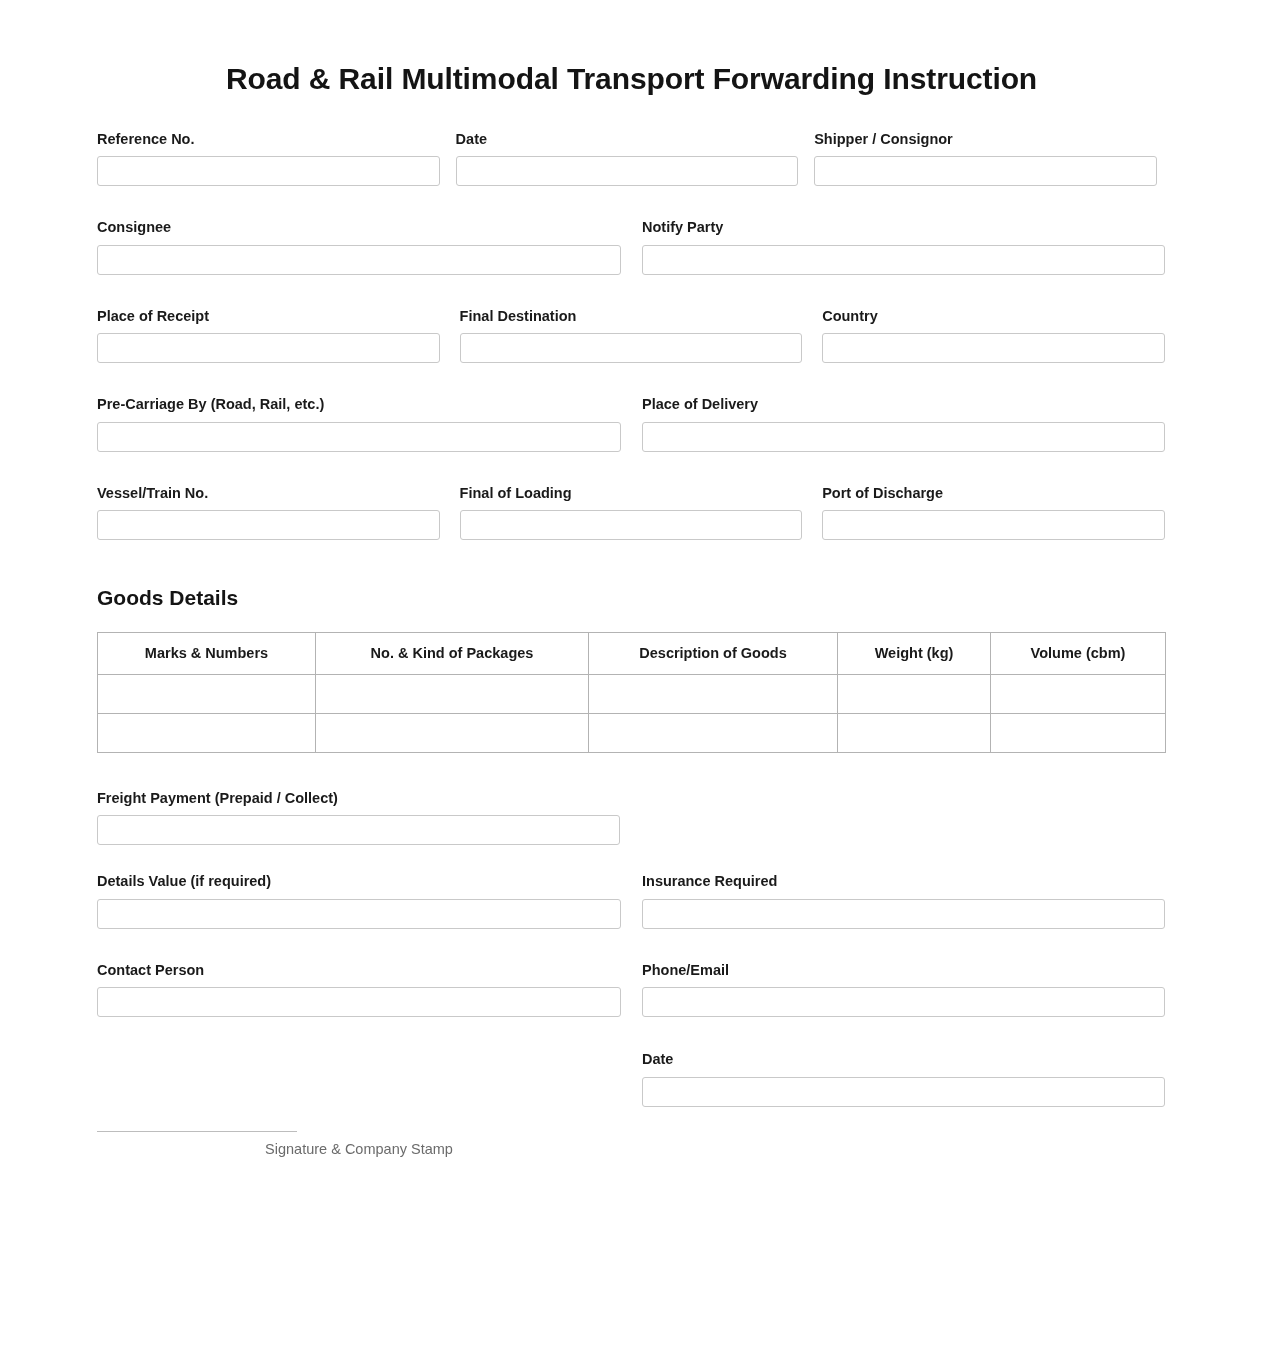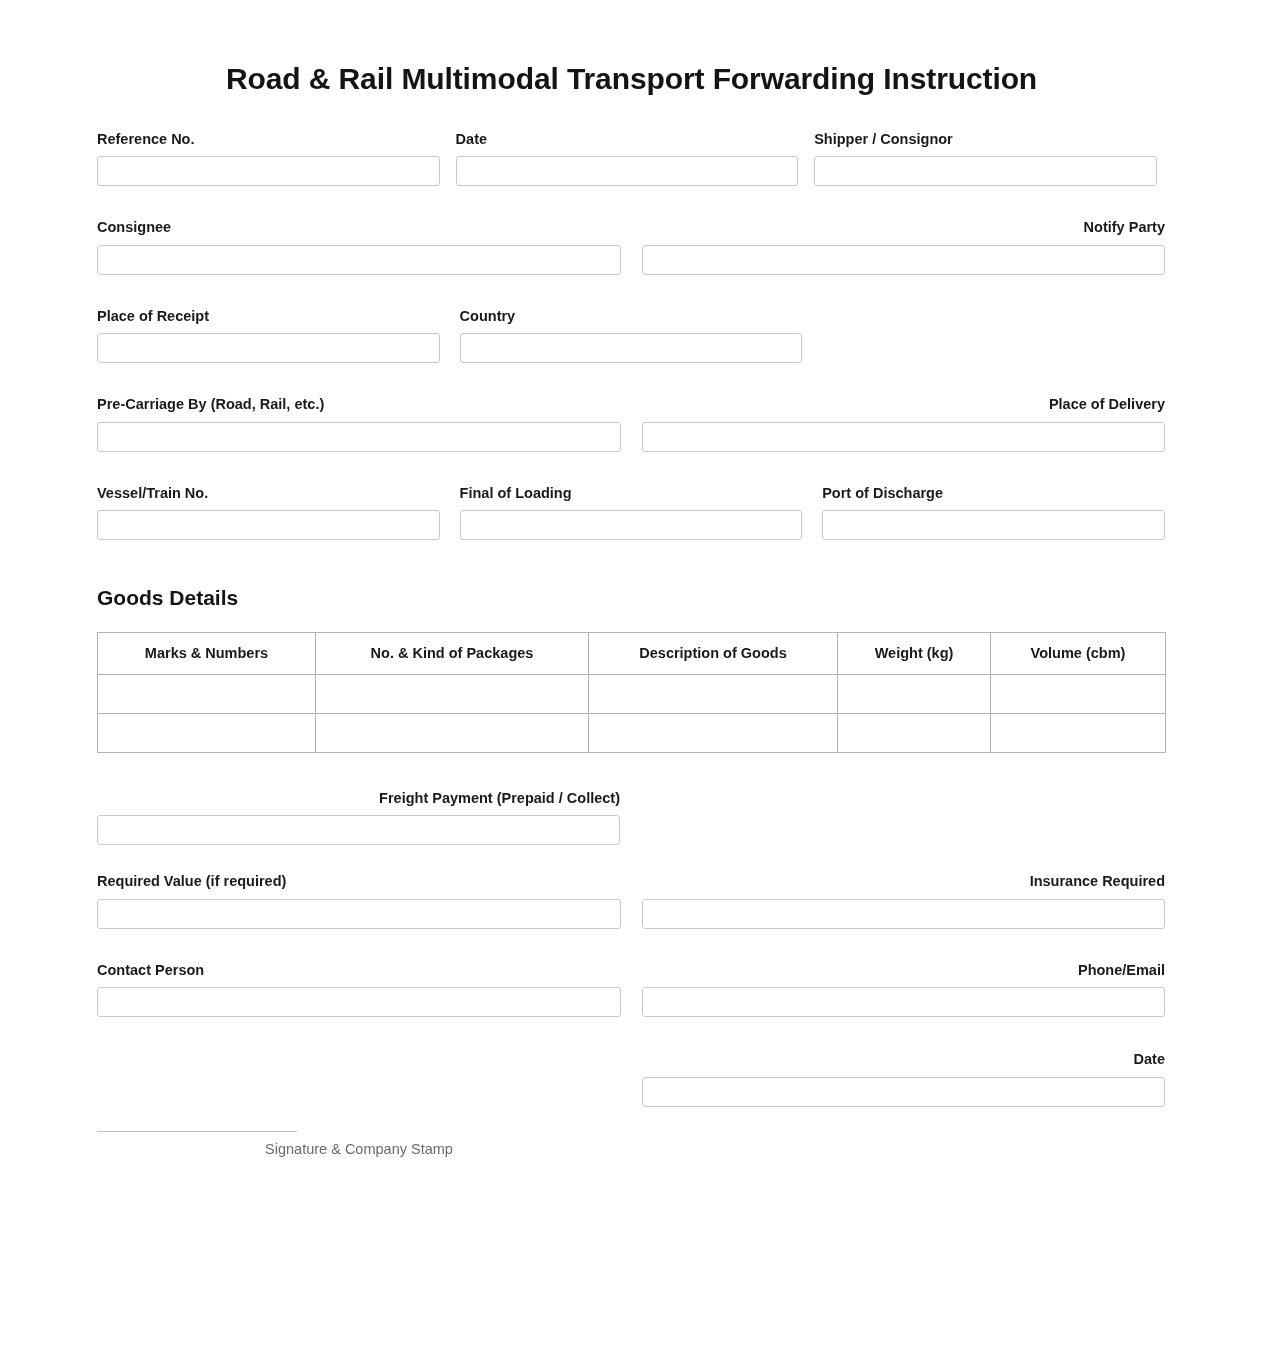--- a/index.html
+++ b/index.html
@@ -37,21 +37,21 @@
     width: 1068px;
   }
   .row.r3 { gap: 20px; }
   .row.r2 { gap: 21px; }
 
   .field { display: flex; flex-direction: column; }
   
   .r3 .field { width: 342.6px; }
   
   .r2 .field.left  { width: 524px; }
-  .r2 .field.right { width: 523px; align-items: flex-end; }
+  .r2 .field.right { width: 523px; }
 
   .field-label {
     font-size: 14.5px;
     font-weight: bold;
     color: #1a1a1a;
     line-height: 1.2;
     margin-bottom: 8px;
     white-space: nowrap;
   }
   .field-input {
@@ -166,20 +166,24 @@
       <label class="field-label">Notify Party</label>
       <input class="field-input" type="text" placeholder="" value="" style="">
     </div>
   </div>
 
   <div class="gap-row"></div>
 
   <div class="row r3">
     <div class="field">
       <label class="field-label">Place of Receipt</label>
+      <input class="field-input" type="text" placeholder="" value="" style="">
+    </div>
+    <div class="field">
+      <label class="field-label">Final Destination</label>
       <input class="field-input" type="text" placeholder="" value="" style="">
     </div>
     <div class="field">
       <label class="field-label">Country</label>
       <input class="field-input" type="text" placeholder="" value="" style="">
     </div>
   </div>
 
   <div class="gap-row"></div>
 
@@ -254,21 +258,21 @@
     <div class="field right">
       <label class="field-label">Freight Payment (Prepaid / Collect)</label>
       <input class="field-input" type="text" placeholder="" value="" style="">
     </div>
   </div>
 
   <div class="gap-row-sm" style="height:28px;"></div>
 
   <div class="row r2">
     <div class="field left">
-      <label class="field-label">Required Value (if required)</label>
+      <label class="field-label">Details Value (if required)</label>
       <input class="field-input" type="text" placeholder="" value="" style="">
     </div>
     <div class="field right">
       <label class="field-label">Insurance Required</label>
       <input class="field-input" type="text" placeholder="" value="" style="">
     </div>
   </div>
 
   <div class="gap-row"></div>
 

